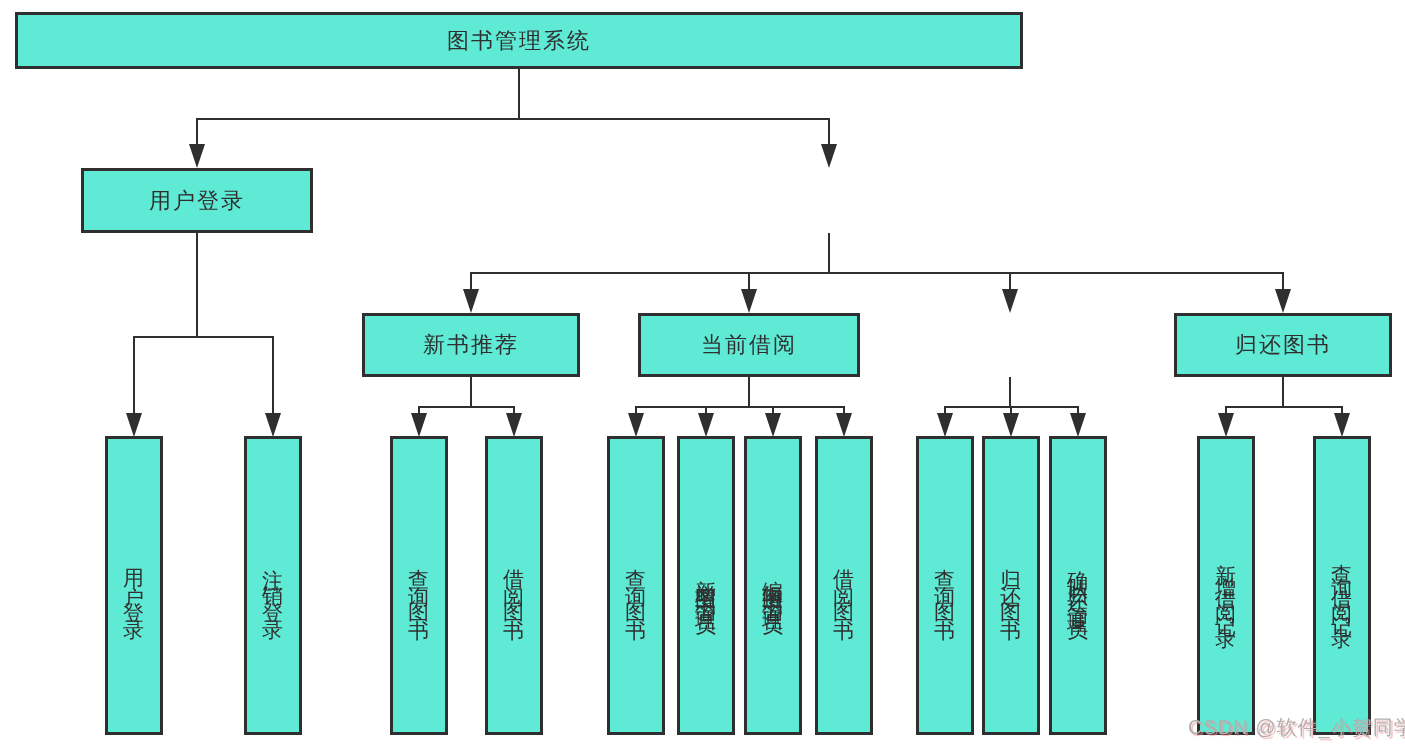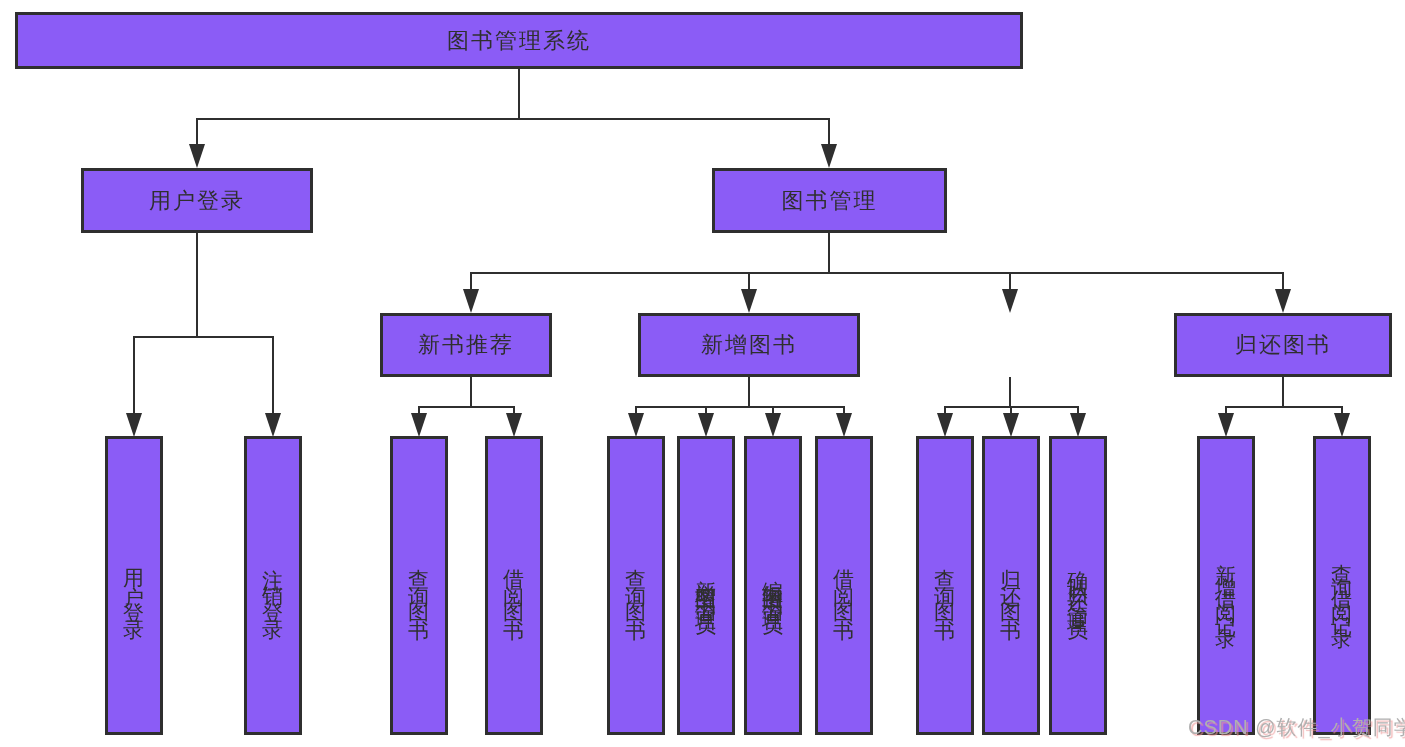--- a/index.html
+++ b/index.html
@@ -7,21 +7,21 @@
     position:relative;width:1405px;height:747px;background:#ffffff;overflow:hidden;
     font-family:"Liberation Sans","DejaVu Sans",sans-serif;color:#2f2f2f;
   }
   .ln{position:absolute;background:#2f2f2f;}
   .arr{
     position:absolute;width:0;height:0;
     border-left:8px solid transparent;border-right:8px solid transparent;
     border-top:24px solid #2f2f2f;
   }
   .box{
-    position:absolute;background:#8b5cf6;border:3px solid #2f2f2f;
+    position:absolute;background:#5eead4;border:3px solid #2f2f2f;
     box-sizing:border-box;display:flex;align-items:center;justify-content:center;
   }
   .hbox span{font-size:22px;letter-spacing:2px;white-space:nowrap;}
   .vbox{top:436px;width:58px;height:299px;}
   .vtxt{
     writing-mode:vertical-rl;text-orientation:mixed;
     font-size:21px;line-height:1;white-space:nowrap;
   }
   .vshort .vtxt{letter-spacing:17px;}
   .vmed   .vtxt{letter-spacing:13px;}
@@ -96,29 +96,26 @@
   <div class="arr" style="left:1218px;top:413px"></div>
   <div class="arr" style="left:1334px;top:413px"></div>
 
   <div class="box hbox" style="left:15px;top:12px;width:1008px;height:57px">
     <span>图书管理系统</span>
   </div>
 
   <div class="box hbox" style="left:81px;top:168px;width:232px;height:65px">
     <span>用户登录</span>
   </div>
-  <div class="box hbox" style="left:712px;top:168px;width:235px;height:65px">
-    <span>图书管理</span>
-  </div>
 
-  <div class="box hbox" style="left:380px;top:313px;width:172px;height:64px">
+  <div class="box hbox" style="left:362px;top:313px;width:218px;height:64px">
     <span>新书推荐</span>
   </div>
   <div class="box hbox" style="left:638px;top:313px;width:222px;height:64px">
-    <span>新增图书</span>
+    <span>当前借阅</span>
   </div>
   <div class="box hbox" style="left:1174px;top:313px;width:218px;height:64px">
     <span>归还图书</span>
   </div>
 
   <div class="box vbox vshort" style="left:105px">
     <span class="vtxt">用户登录</span>
   </div>
   <div class="box vbox vshort" style="left:244px">
     <span class="vtxt">注销登录</span>

